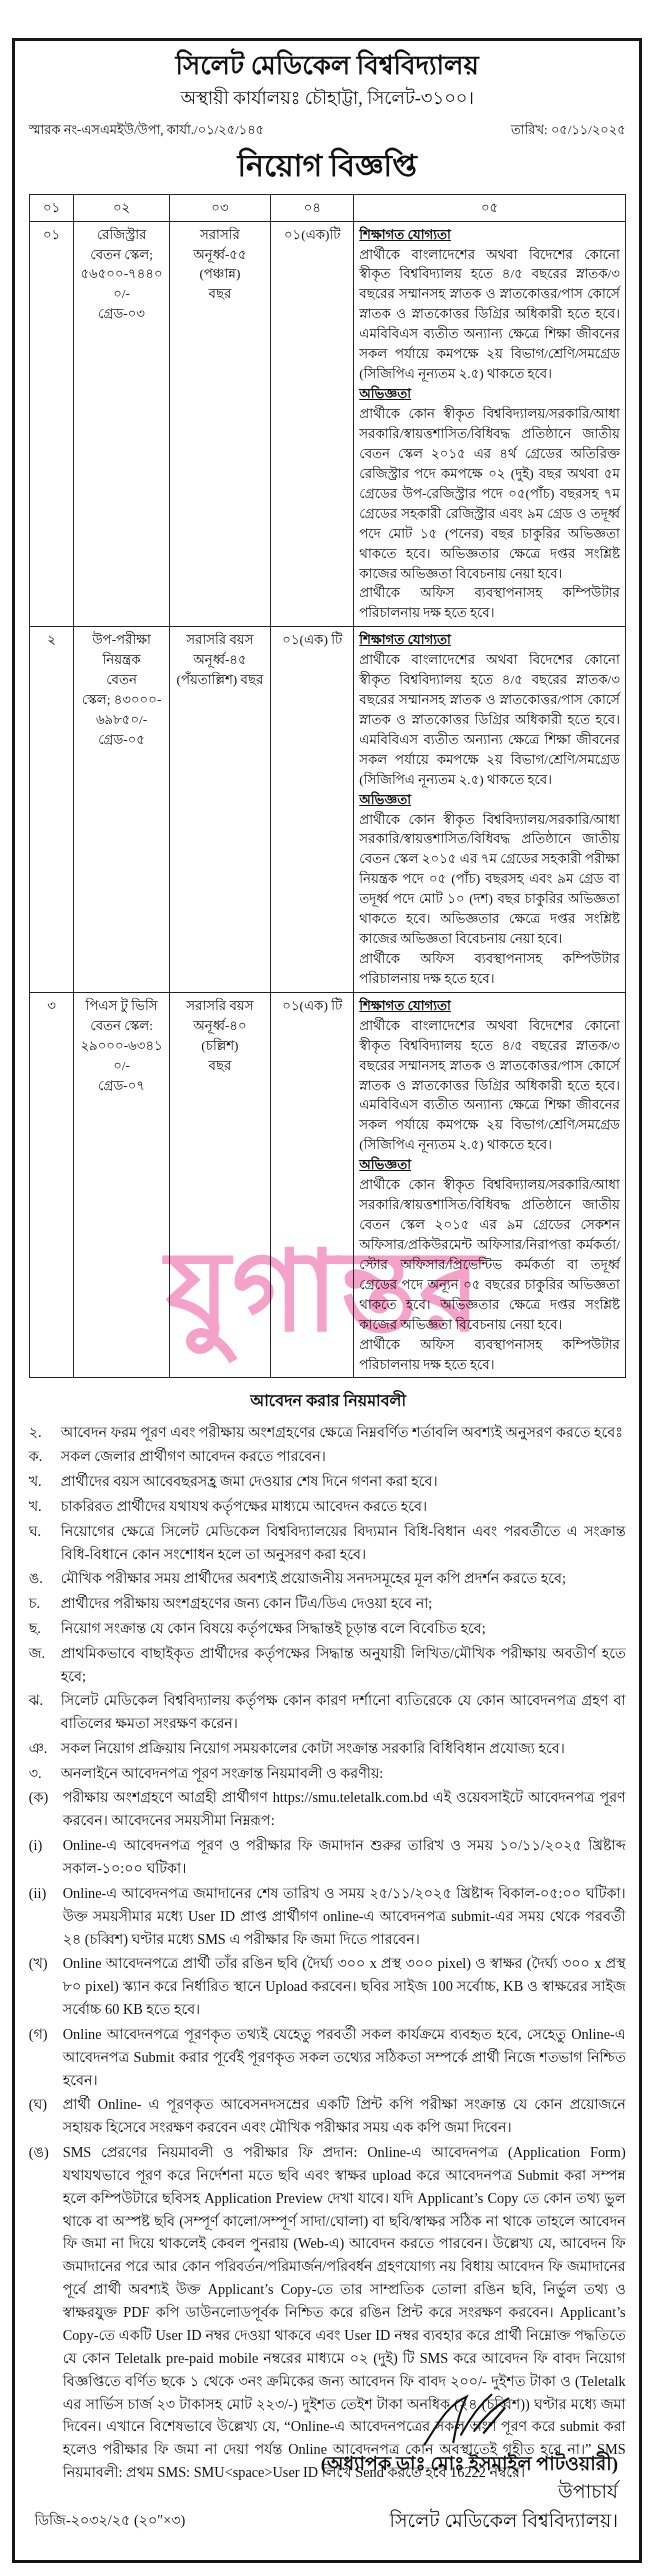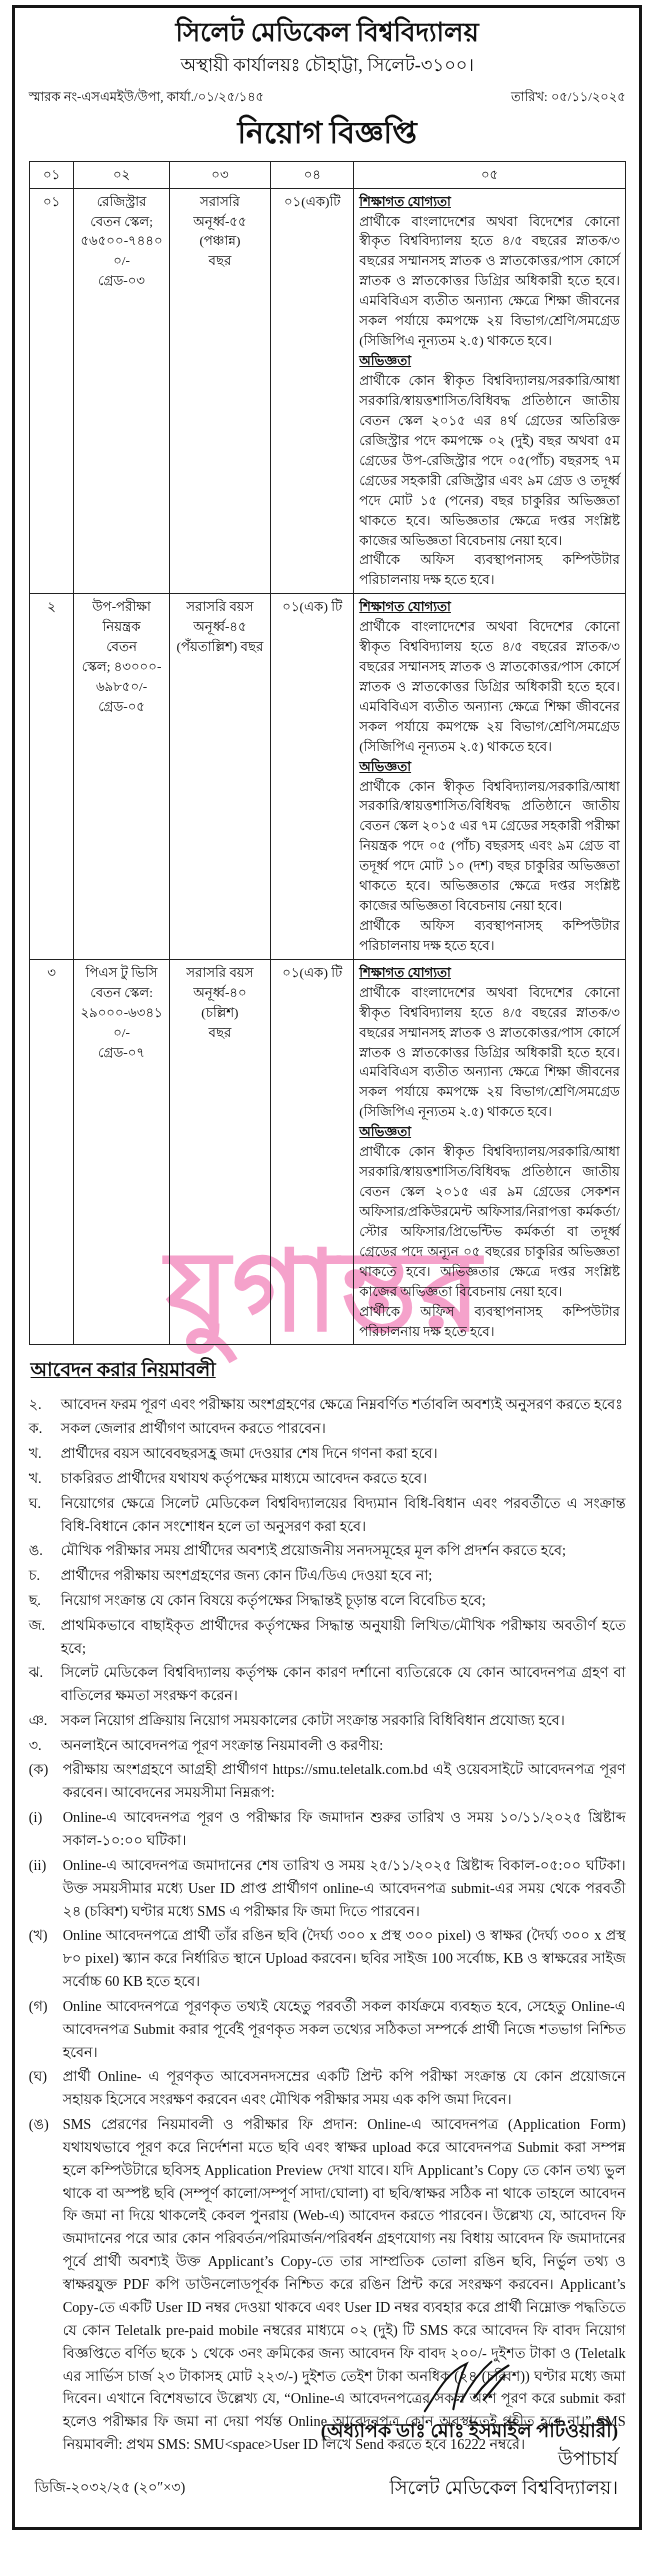--- a/index.html
+++ b/index.html
@@ -2,21 +2,21 @@
 <html style="font-size:15px"><head>
 <meta charset="utf-8">
 <style>
   html,body{margin:0;padding:0;}
   body{
     width:648px;height:2576px;position:relative;background:#ffffff;
     font-family:"Liberation Serif","DejaVu Serif",serif;color:#111;
     overflow:hidden;
   }
   .page-border{
-    position:absolute;left:12.4px;top:5px;width:597px;height:2504px;
+    position:absolute;left:12.4px;top:38px;width:597px;height:2504px;
     border:3.8px solid #161616;padding:5.7px 13.3px 9.5px 13.3px;background:transparent;z-index:1;
   }
   .watermark{
     position:absolute;left:0;top:1205px;width:648px;text-align:center;
     font-size:112px;font-weight:bold;color:#ec4899;opacity:.5;z-index:0;
     font-family:"DejaVu Sans",sans-serif;letter-spacing:1.9px;white-space:nowrap;
   }
   .uni-title{text-align:center;font-size:26px;font-weight:bold;margin-top:3.8px;line-height:1.25;}
   .office{text-align:center;font-size:18px;margin-top:4px;line-height:1.3;}
   .memo-row{display:flex;justify-content:space-between;font-size:13px;margin-top:9.5px;}
@@ -27,21 +27,21 @@
     border:1.4px solid #222;vertical-align:top;font-size:13.3px;line-height:1.5;
     padding:2.9px 4.8px;word-wrap:break-word;
   }
   table.recruit th{font-weight:bold;text-align:center;font-size:13.8px;padding:5.7px 2.9px;}
   .c1{width:7.5%;} .c2{width:16%;} .c3{width:17%;} .c4{width:14%;} .c5{width:45.5%;}
   td.center{text-align:center;}
   td.qual{text-align:justify;font-size:13px;line-height:1.5;padding:3.8px 7.6px;}
   .pre{white-space:pre-line;}
   .u-head{font-weight:bold;text-decoration:underline;text-align:left;}
   .numrow td{padding:1px 2.9px;}
-  .sec-heading{font-size:19px;font-weight:bold;text-decoration:underline;margin:9.5px 0 5.7px 1.9px;}
+  .sec-heading{font-size:16px;font-weight:bold;margin:9.5px 0 5.7px 1.9px;text-align:center;}
   .li{display:flex;font-size:14.3px;line-height:1.6;margin-bottom:1.9px;}
   .li .lbl{flex:0 0 32px;}
   .li .txt{flex:1;text-align:justify;}
   .oli .lbl{flex:0 0 34px;}
   .sig-block{position:absolute;right:21px;bottom:25px;text-align:right;font-size:19px;line-height:1.5;}
   .sig-name{font-weight:bold;}
   .sig-scribble{display:block;margin:0 auto 1.9px auto;}
   .print-ref{position:absolute;left:19px;bottom:27px;font-size:14.3px;}
 </style>
 </head>

